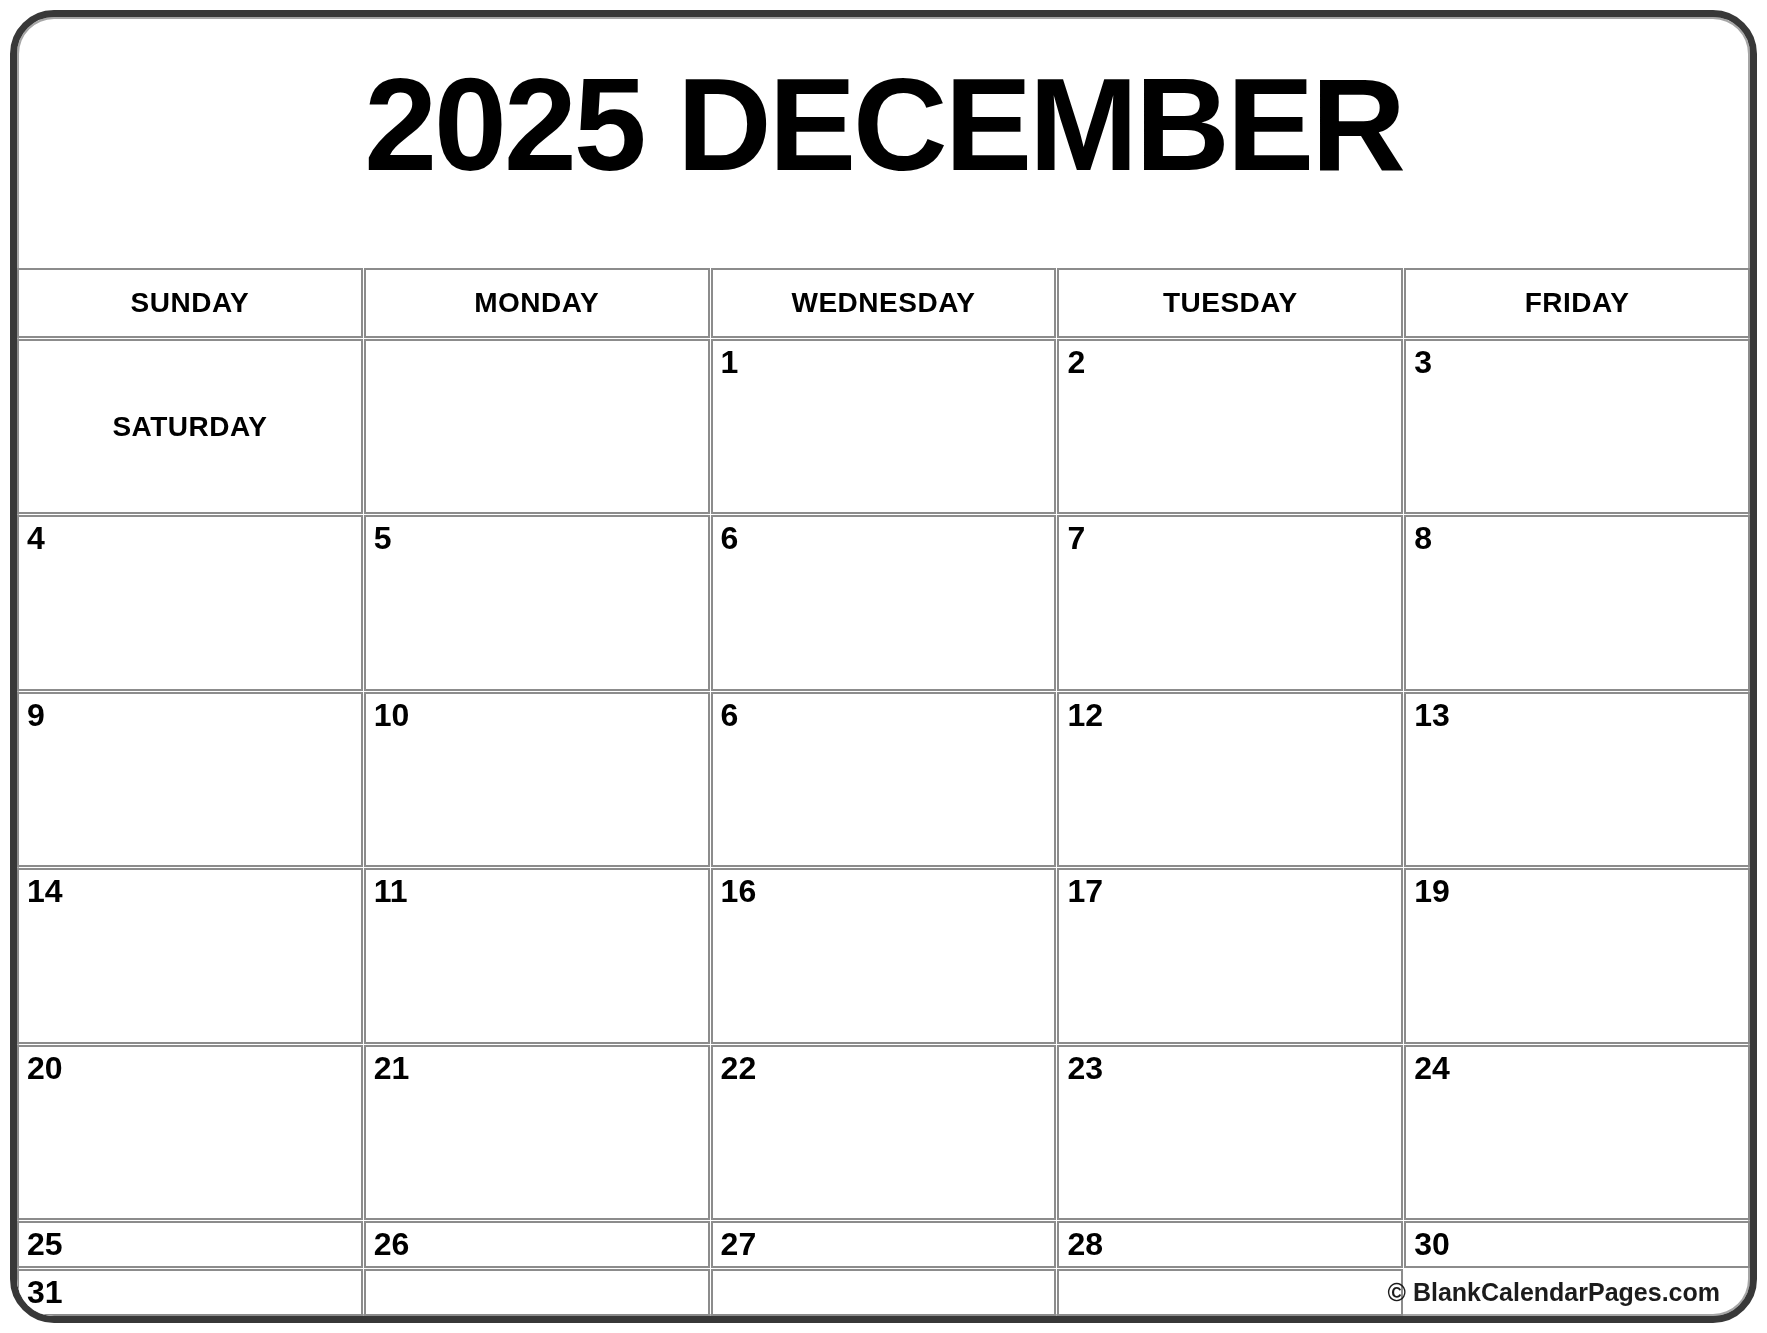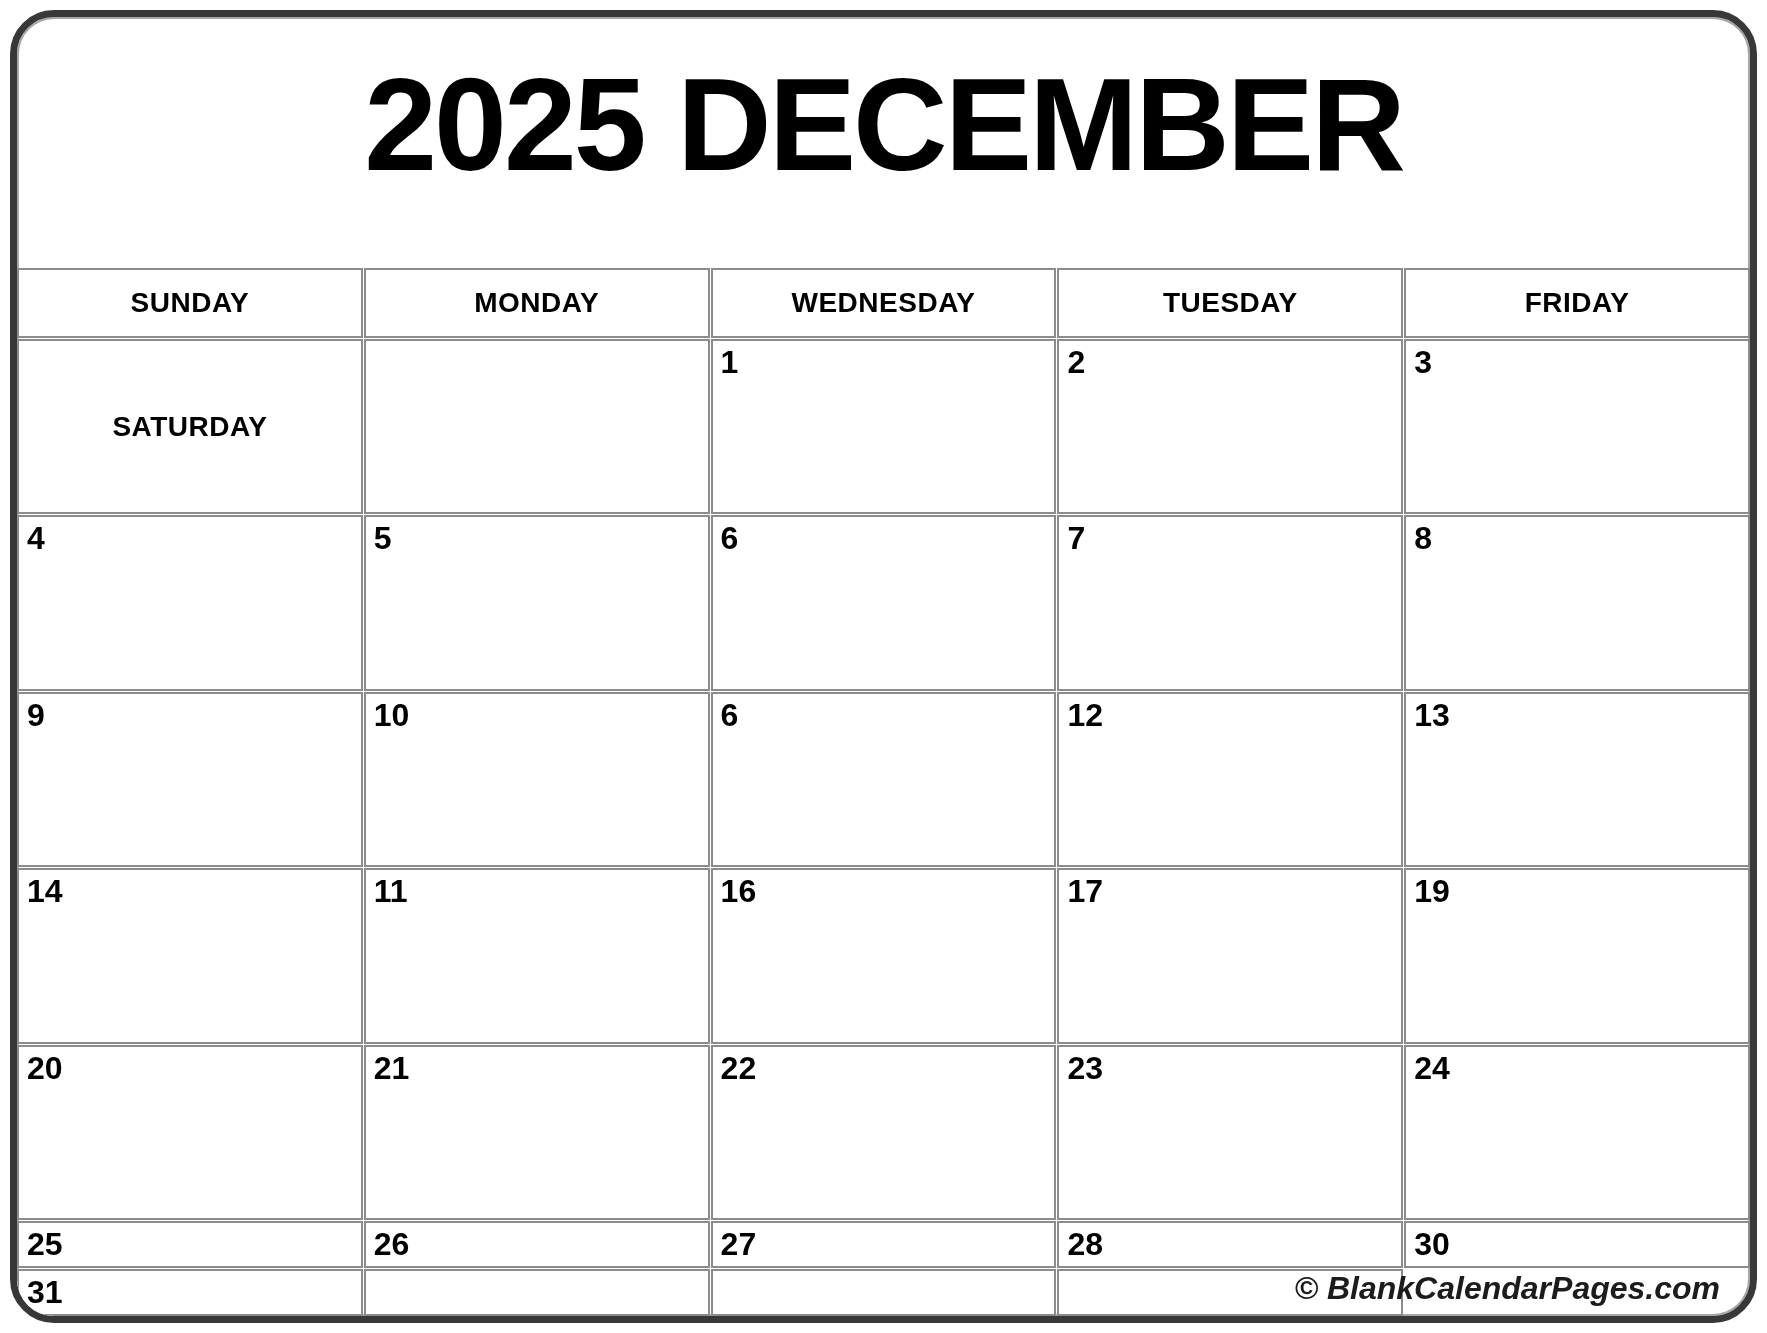--- a/index.html
+++ b/index.html
@@ -82,25 +82,24 @@
     display: inline-block;
     font-weight: bold;
     font-size: 32px;
     line-height: 1.15;
     color: var(--day-text);
   }
   .watermark {
     position: absolute;
     right: 30px;
     bottom: 9px;
-    font-size: 32px;
+    font-size: 25px;
     font-weight: bold;
     color: var(--watermark-text);
     white-space: nowrap;
-    font-style: italic;
   }
 </style>
 </head>
 <body>
 
 <div class="frame">
   <div class="title-area">
     <h1 class="title">2025 DECEMBER</h1>
   </div>
   <div class="grid">

